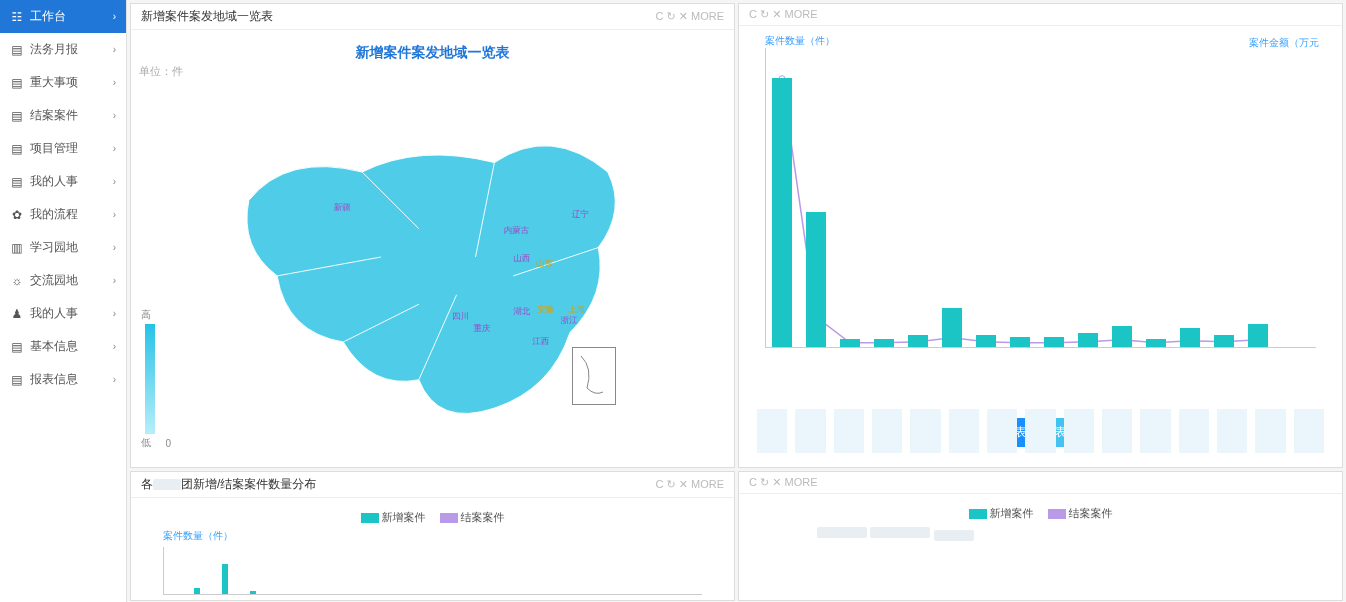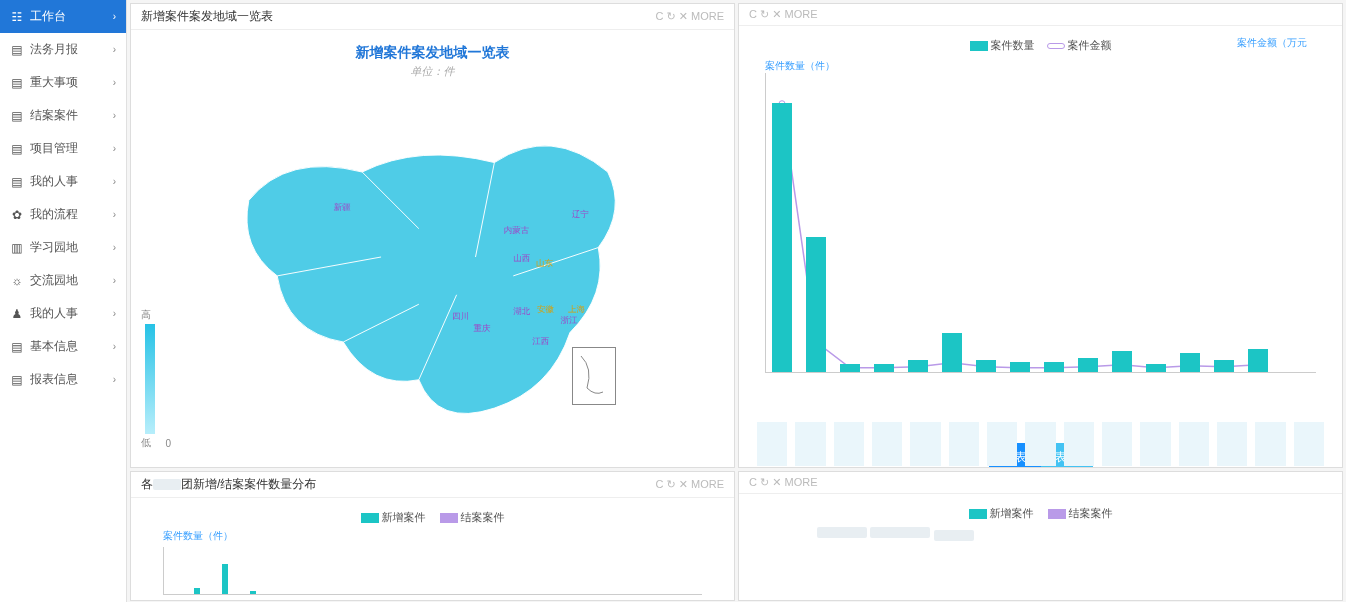--- a/index.html
+++ b/index.html
@@ -10,21 +10,21 @@
 .sidebar-item .label { display: flex; align-items: center; gap: 6px; }
 .sidebar-item .icon { width: 14px; height: 14px; display: inline-flex; align-items: center; justify-content: center; }
 .chevron { font-size: 10px; color: #888; }
 .sidebar-item.active .chevron { color: #fff; }
 .main { flex: 1; display: grid; grid-template-columns: 605px 605px; grid-template-rows: 465px 130px; gap: 3px; padding: 3px; }
 .panel { background: #fff; border: 1px solid #ddd; display: flex; flex-direction: column; overflow: hidden; }
 .panel-header { display: flex; justify-content: space-between; align-items: center; padding: 4px 10px; border-bottom: 1px solid #eee; font-size: 12px; color: #333; }
 .panel-tools { display: flex; gap: 6px; color: #bbb; font-size: 11px; }
 .panel-body { flex: 1; position: relative; padding: 8px; }
 .map-title { text-align: center; color: #2177d8; font-size: 14px; font-weight: bold; margin-top: 6px; }
-.map-unit { text-align: center; color: #aaa; font-size: 11px; margin-top: 2px; font-style: italic; }
+.map-unit { color: #aaa; font-size: 11px; margin-top: 2px; }
 .map-svg { display: block; margin: 8px auto 0; }
 .map-scale { position: absolute; left: 10px; bottom: 18px; width: 30px; }
 .map-scale-bar { width: 10px; height: 110px; background: linear-gradient(#26c2e6, #b7eefb); margin: 2px 0 2px 4px; }
 .map-scale-label { font-size: 10px; color: #888; }
 .map-inset { position: absolute; right: 118px; bottom: 62px; width: 44px; height: 58px; border: 1px solid #888; background: #fff; }
 .chart-legend { display: flex; justify-content: center; gap: 12px; margin: 4px 0 6px; font-size: 11px; color: #555; }
 .legend-swatch { display: inline-block; width: 18px; height: 10px; vertical-align: middle; margin-right: 3px; }
 .axis-label { font-size: 10px; color: #3aa0ff; }
 .barchart { position: relative; height: 300px; margin: 0 18px; border-left: 1px solid #ccc; border-bottom: 1px solid #ccc; display: flex; align-items: flex-end; gap: 14px; padding: 0 6px; }
 .bar { width: 20px; background: #1cc5c5; position: relative; }
@@ -32,21 +32,21 @@
 .bottom-blur { position: absolute; left: 18px; right: 18px; bottom: 14px; height: 44px; display: flex; gap: 8px; }
 .bottom-blur div { flex: 1; background: #eaf6fb; }
 .toggle-row { display: flex; justify-content: center; margin-top: 70px; }
 .toggle-btn { padding: 6px 14px; font-size: 12px; color: #fff; background: #1890ff; border: none; cursor: pointer; }
 .toggle-btn:last-child { background: #44c3f3; }
 .small-legend { display:flex; justify-content:center; gap:14px; margin-top:4px; font-size:11px; color:#555;}
 .mini-axis { font-size:10px; color:#3aa0ff; margin:4px 0 0 24px;}
 .mini-chart { height: 48px; margin: 4px 24px 0; border-left:1px solid #ccc; border-bottom:1px solid #ccc; display:flex; align-items:flex-end; gap:22px; padding-left:30px;}
 .mini-bar { width:6px; background:#1cc5c5;}
 .label-blur { display:inline-block; width:28px; height:11px; background:#e8eef2; vertical-align:middle; border-radius:2px;}
-.right-y-label { position:absolute; right:35px; top:10px; font-size:10px; color:#3aa0ff;}
+.right-y-label { position:absolute; right:23px; top:10px; font-size:10px; color:#3aa0ff;}
 .map-pin { font-size:9px; fill:#9a4bc9; }
 .map-pin.y { fill:#d4a00f; }
 </style>
 </head>
 <body>
 
 <div class="sidebar">
   <div class="sidebar-item active">
     <span class="label">
         <span class="icon">☷</span>
@@ -173,24 +173,20 @@
           </svg>
       </div>
     </div>
   </div>
 
   <div class="panel">
     <div class="panel-header">
       <span class="panel-tools">C ↻ ✕ MORE</span>
     </div>
     <div class="panel-body">
-      <div class="chart-legend">
-        <span><span class="legend-swatch" style="background:#1cc5c5"></span><span>案件数量</span></span>
-        <span><span class="legend-swatch" style="background:#fff;border:1px solid #b99ae8;border-radius:5px;height:6px"></span><span>案件金额</span></span>
-      </div>
       <div class="axis-label" style="margin-left:18px">案件数量（件）</div>
       <div class="right-y-label">案件金额（万元</div>
       <div class="barchart" id="barchart">
         <svg class="line-overlay" id="lineoverlay">
             <polyline points="16,30.714285714285722 50,268.92857142857144 84,294.82142857142856 118,294.82142857142856 152,293.7857142857143 186,289.64285714285717 220,293.7857142857143 254,294.82142857142856 288,294.82142857142856 322,293.7857142857143 356,291.7142857142857 390,294.82142857142856 424,292.75 458,293.7857142857143 492,291.7142857142857" stroke="#b99ae8" stroke-width="1.5" fill="none"></polyline>
             <circle cx="16" cy="30.714285714285722" r="3" fill="#fff" stroke="#b99ae8"></circle>
             <circle cx="50" cy="268.92857142857144" r="3" fill="#fff" stroke="#b99ae8"></circle>
             <circle cx="84" cy="294.82142857142856" r="3" fill="#fff" stroke="#b99ae8"></circle>
             <circle cx="118" cy="294.82142857142856" r="3" fill="#fff" stroke="#b99ae8"></circle>
             <circle cx="152" cy="293.7857142857143" r="3" fill="#fff" stroke="#b99ae8"></circle>

